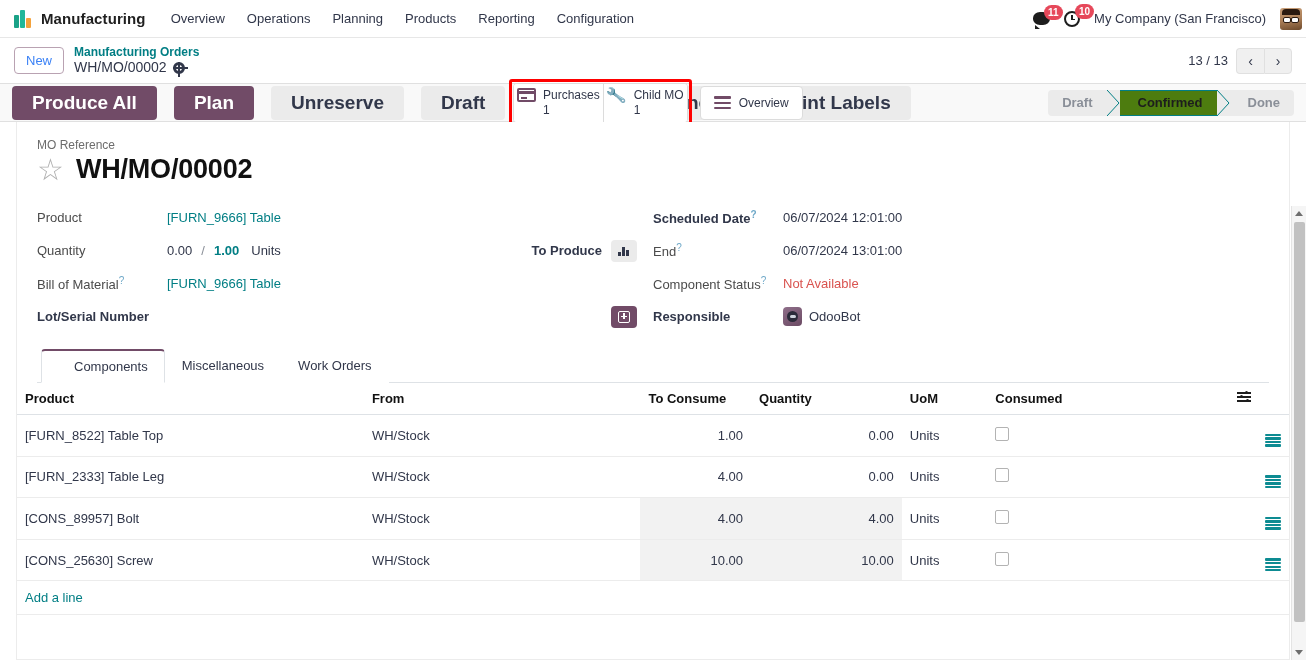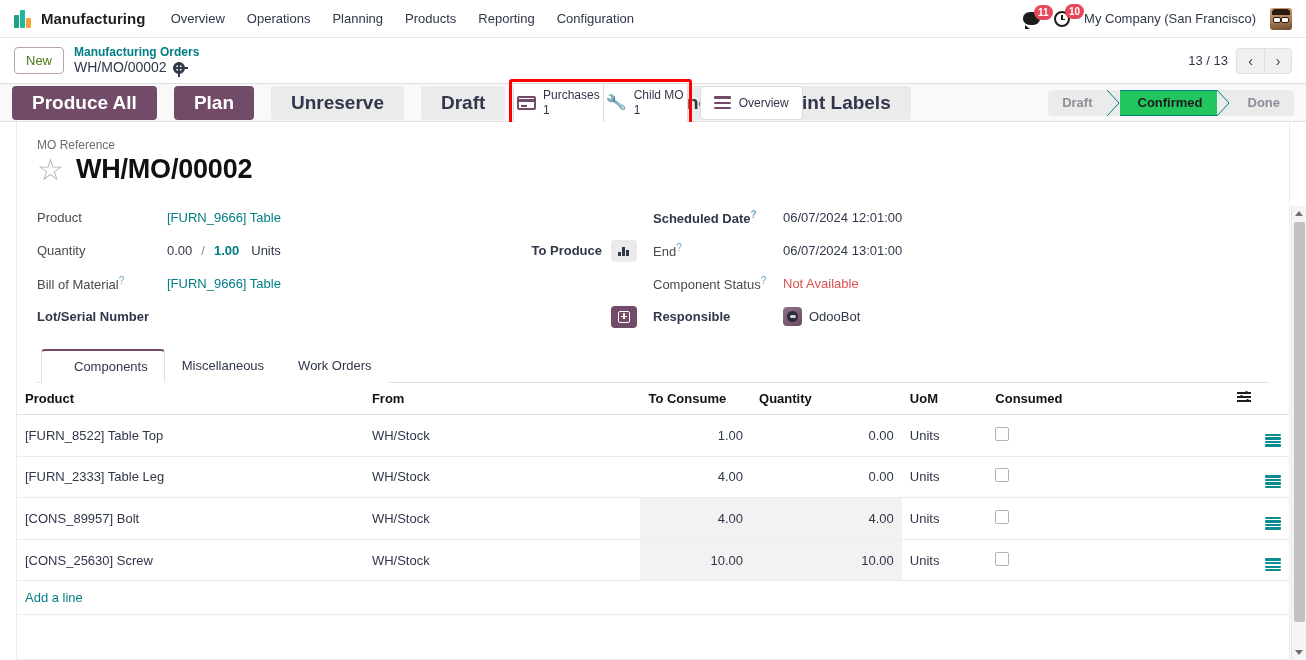--- a/index.html
+++ b/index.html
@@ -10,21 +10,21 @@
     font-family: "Liberation Sans", sans-serif;
     font-size: 13px;
     color: #1d1d1d;
     overflow: hidden;
   }
   .app { position: relative; width: 1306px; height: 660px; background:#fff; }
 
   
   .navbar {
     height: 38px; background: #ffffff; border-bottom: 1px solid #e7e7e7;
-    display: flex; align-items: center; padding: 0 10px 0 14px;
+    display: flex; align-items: center; padding: 0 0 0 14px;
   }
   .brand { display: flex; align-items: center; gap: 8px; margin-right: 14px; }
   .brand-logo { width: 19px; height: 18px; position: relative; display:block; }
   .brand-logo i { position:absolute; bottom:0; display:block; border-radius:1px; }
   .bl1 { left:0; width:5px; height:13px; background:#1aa287; }
   .bl2 { left:6px; width:5px; height:18px; background:#21b799; }
   .bl3 { left:12px; width:5px; height:10px; background:#f4a23c; }
   .brand-name { font-size: 15px; font-weight: 700; color: #1f1f1f; letter-spacing: .1px; }
   .menu { display: flex; align-items: center; gap: 0; }
   .menu-item {
@@ -60,21 +60,21 @@
     content:""; position:absolute; top:0; width:6px; height:4px; background:#fff; border:1px solid #2b1a10; border-radius:2px;
   }
   .avatar .eyes:before { left:0; } .avatar .eyes:after { right:0; }
 
   
   .cp {
     height: 46px; background: #fff; border-bottom: 1px solid #e0e0e0;
     display: flex; align-items: center; padding: 0 14px; position: relative;
   }
   .btn-new {
-    border: 1px solid #b9a2b2; background: #fff; color: #4d7c0f;
+    border: 1px solid #b9a2b2; background: #fff; color: #3b82f6;
     border-radius: 4px; padding: 5px 11px; font-size: 13px; cursor: pointer;
     margin-right: 10px; font-family: inherit;
   }
   .bc { line-height: 1.18; }
   .bc-parent { font-size: 12px; color: #017e84; font-weight: 700; cursor:pointer; }
   .bc-current { font-size: 14px; color: #31374a; display: flex; align-items:center; gap:6px;}
   .gear {
     width: 12px; height: 12px; border-radius: 50%; border: 3px solid #31374a; position: relative; cursor:pointer;
   }
   .gear:before, .gear:after {
@@ -86,21 +86,21 @@
   
   .sb-wrap { position: absolute; left: 509px; top: 41px; display: flex; align-items: center; }
   .sb-highlight {
     border: 3px solid #ff0000; border-radius: 3px; padding: 1px;
     display: flex;
   }
   .sb-group {
     display: flex; border: 1px solid #dcdcdc; border-radius: 4px; background: #fff; overflow: hidden;
   }
   .sb {
-    display: flex; align-items: center; gap: 7px; padding: 4px 3px; cursor: pointer;
+    display: flex; align-items: flex-start; gap: 7px; padding: 4px 3px; cursor: pointer;
     background: #fff; min-height: 34px;
   }
   .sb + .sb { border-left: 1px solid #dcdcdc; }
   .sb-txt { line-height: 1.15; }
   .sb-label { font-size: 12px; color: #31374a; white-space: nowrap; }
   .sb-value { font-size: 12px; color: #31374a; }
   .sb-solo {
     margin-left: 8px; display:flex; align-items:center; gap:8px;
     border: 1px solid #dcdcdc; border-radius: 4px; background:#fff; padding: 6px 13px; min-height: 34px; cursor:pointer;
   }
@@ -133,21 +133,21 @@
   }
   .act-primary { background: #714b67; color: #fff; font-weight: 700; }
   .act-secondary { background: #ebebeb; color: #31374a; font-weight: 700; }
   .statusbar { margin-left: auto; display: flex; align-items: stretch; background: #ebebeb; border-radius: 4px; height: 26px; }
   .st {
     display: flex; align-items: center; padding: 0 14px 0 18px; font-size: 13px;
     color: #8a8f98; position: relative; cursor: pointer; font-weight: 700;
   }
   .st:first-child { padding-left: 14px; border-radius: 4px 0 0 4px;}
   .st:last-child { border-radius: 0 4px 4px 0;}
-  .st-active { background: #22c55e; color: #1d1d1d; }
+  .st-active { background: #4d7c0f; color: #1d1d1d; }
   .st-active:before, .st-active:after {
     content: ""; position: absolute; top: 0; bottom: 0; width: 13px; background: transparent;
   }
   .st-active { border-top: 1px solid #017e84; border-bottom: 1px solid #017e84; }
   .arrow-r {
     width: 13px; align-self: stretch; position: relative; flex: 0 0 13px;
   }
   .arrow-r svg { display:block; }
 
   

